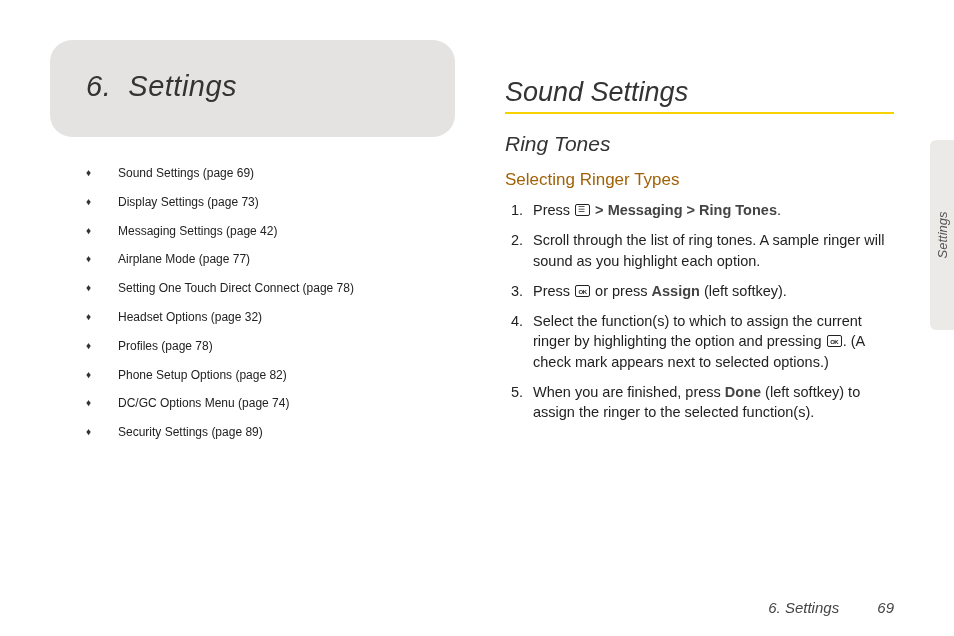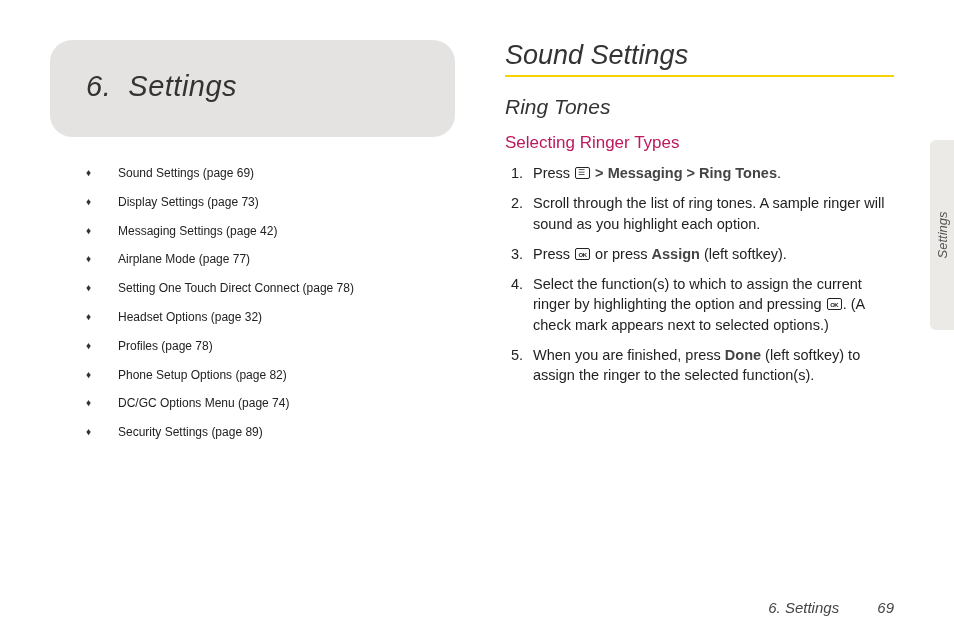--- a/index.html
+++ b/index.html
@@ -11,21 +11,21 @@
     color: #222;
     position: relative;
     overflow: hidden;
   }
   .page {
     display: flex;
     padding: 40px 40px 0 50px;
     gap: 40px;
   }
   .col-left { width: 405px; flex-shrink: 0; }
-  .col-right { flex: 1; padding-right: 20px; padding-left: 10px; }
+  .col-right { flex: 1; padding-right: 20px; padding-left: 10px; margin-top: 37px; }
 
   .chapter-box {
     background: #e4e3e1;
     border-radius: 22px;
     padding: 30px 20px 34px 36px;
     margin-bottom: 28px;
   }
   .chapter-title {
     font-size: 29px;
     font-style: italic;
@@ -68,21 +68,21 @@
   .section-h2 {
     font-size: 21px;
     font-style: italic;
     font-weight: 400;
     color: #333;
     margin-bottom: 12px;
   }
   .section-h3 {
     font-size: 17px;
     font-weight: 400;
-    color: #be185d;
+    color: #a16207;
     margin: 14px 0 10px 0;
   }
   .para {
     font-size: 14.5px;
     line-height: 1.35;
     color: #222;
     margin-bottom: 10px;
   }
   .steps { list-style: none; counter-reset: step; padding-left: 0; }
   .steps li {

